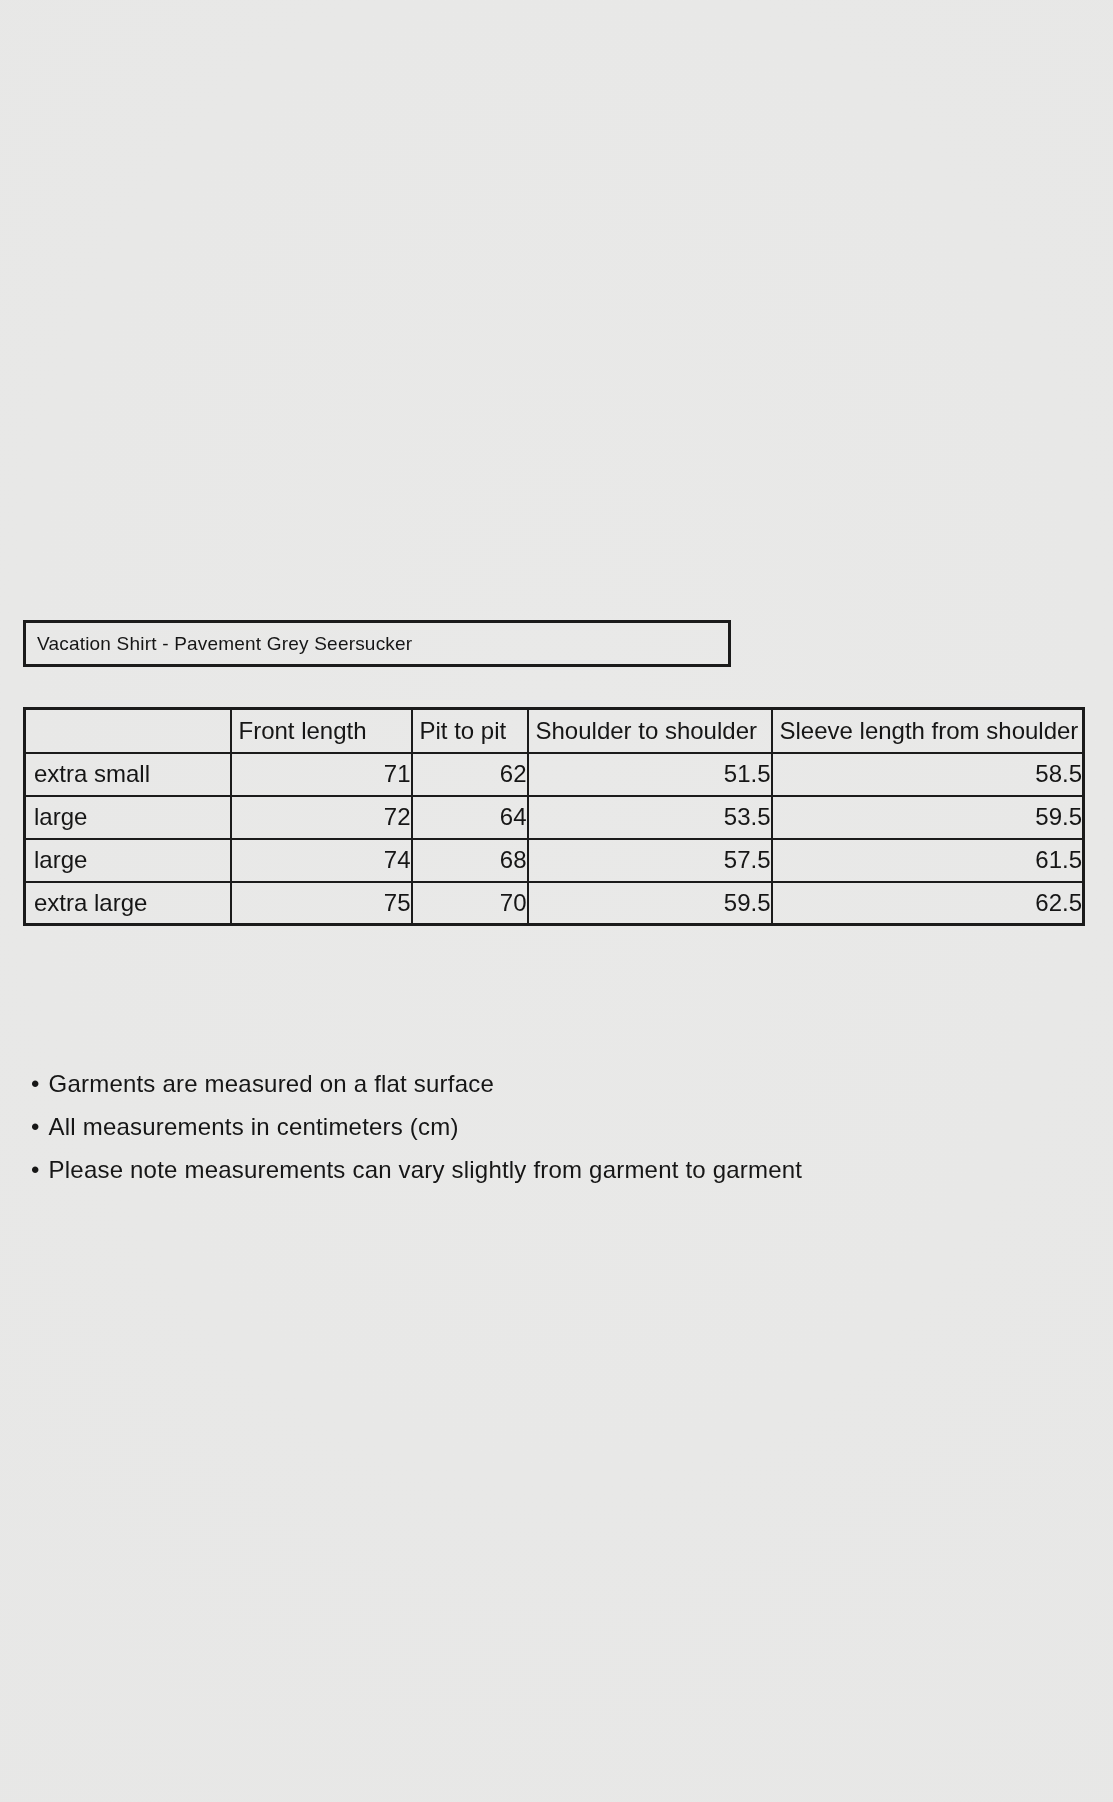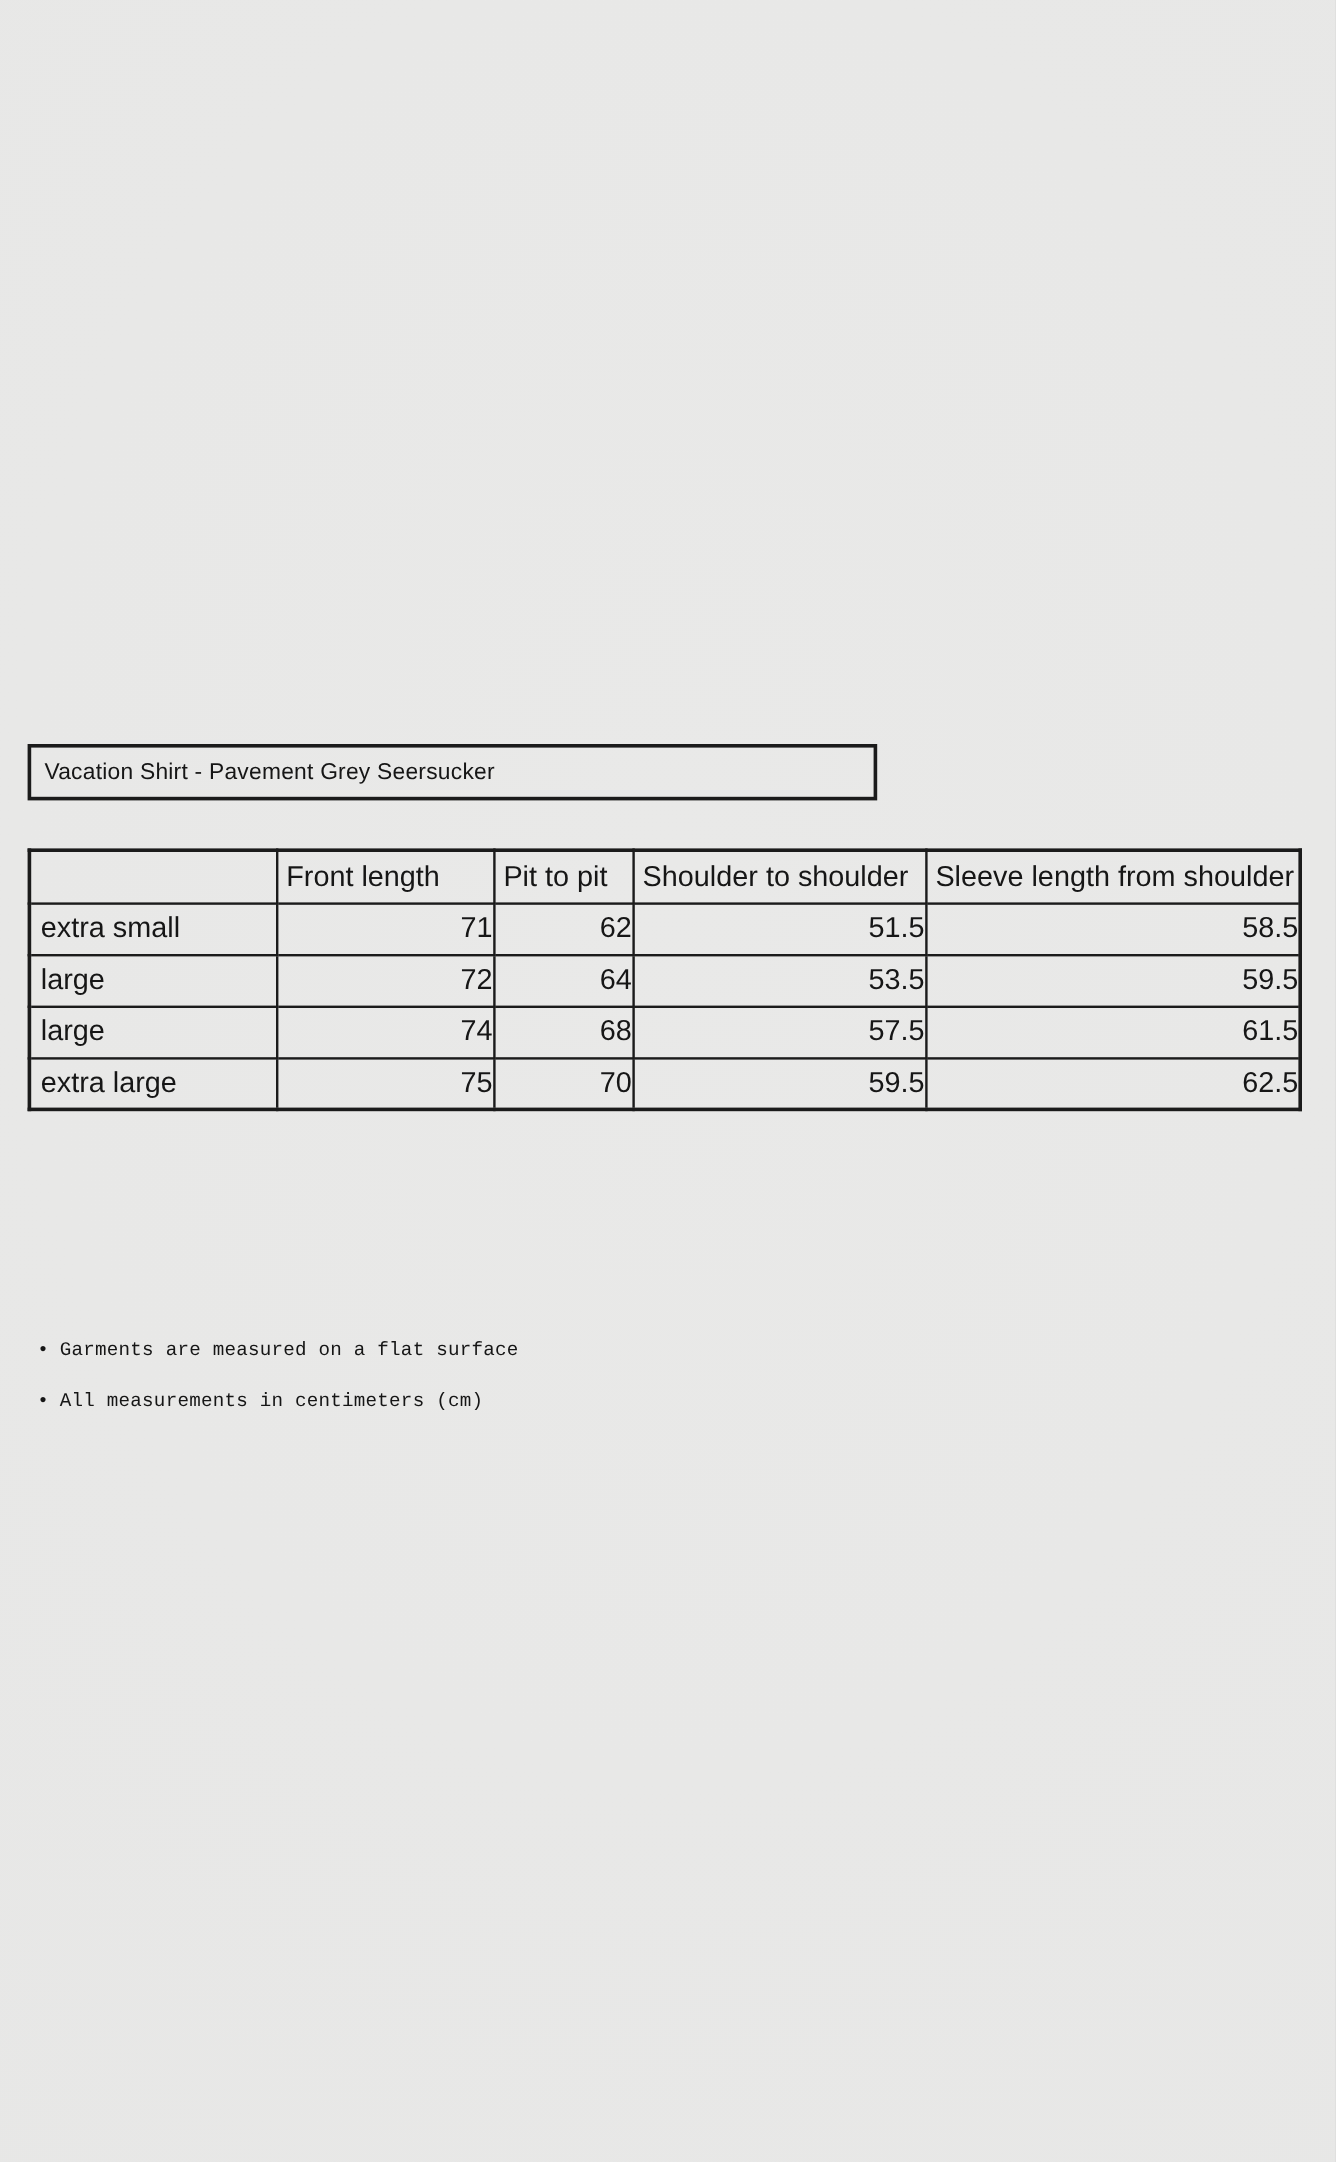--- a/index.html
+++ b/index.html
@@ -70,24 +70,23 @@
   }
 
   .size-table tbody td.num {
     text-align: right;
     padding-right: 0;
   }
 
   .notes {
     position: absolute;
     left: 31px;
-    top: 1104px;
+    top: 1062px;
     list-style: none;
-    font-size: 16px;
-    font-family: Liberation Mono, monospace;
+    font-size: 24px;
   }
 
   .notes li {
     height: 43px;
     line-height: 43px;
     letter-spacing: 0.2px;
   }
 
   .notes .bullet {
     display: inline-block;
@@ -152,15 +151,18 @@
     </tbody>
   </table>
 
   <ul class="notes">
     <li>
       <span class="bullet">•</span><span>Garments are measured on a flat surface</span>
     </li>
     <li>
       <span class="bullet">•</span><span>All measurements in centimeters (cm)</span>
     </li>
+    <li>
+      <span class="bullet">•</span><span>Please note measurements can vary slightly from garment to garment</span>
+    </li>
   </ul>
 
 </div>
 
 </body></html>

